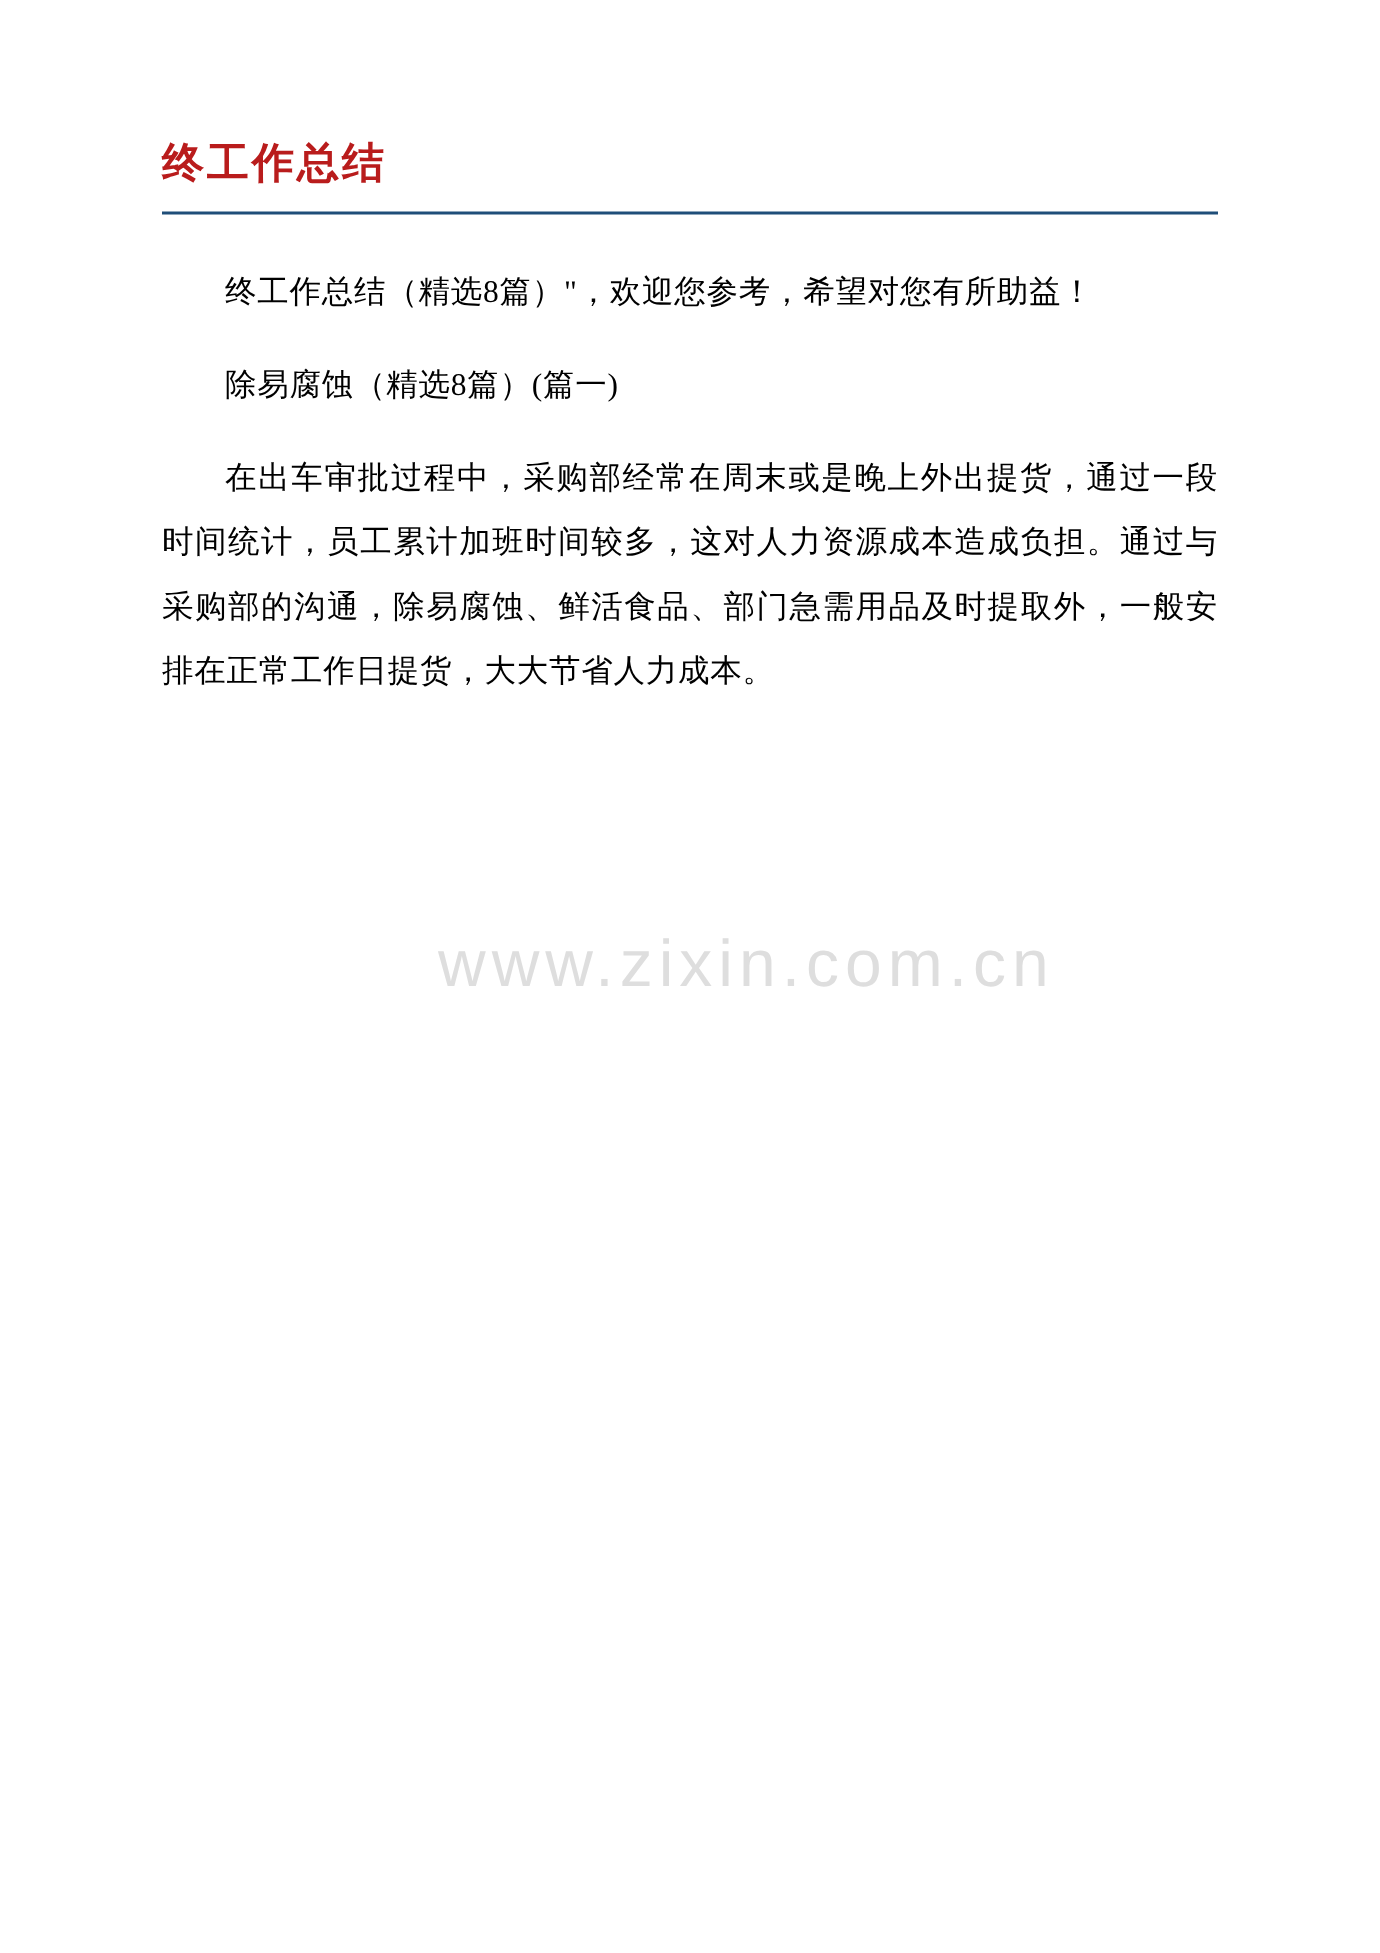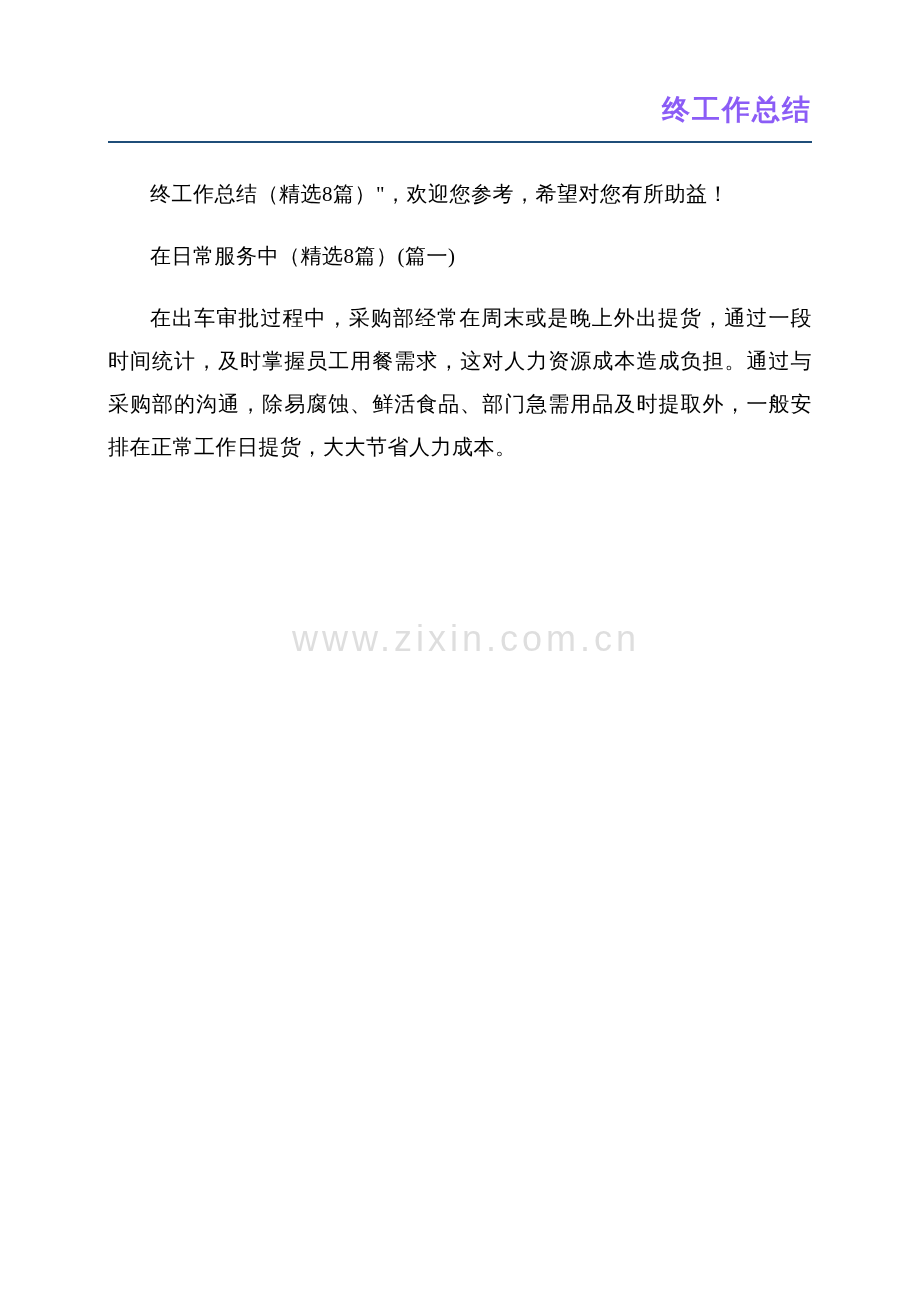--- a/index.html
+++ b/index.html
@@ -14,25 +14,25 @@
     margin: 0 auto;
     background: #ffffff;
     box-sizing: border-box;
     padding: 90px 108px 60px 108px;
     font-family: "Liberation Serif", "DejaVu Serif", serif;
     color: #000000;
     overflow: hidden;
   }
   .doc-title {
     margin: 0 0 12px 0;
-    text-align: right;
+    text-align: left;
     font-size: 28px;
     font-weight: 600;
     letter-spacing: 2px;
-    color: #8b5cf6;
+    color: #b91c1c;
     line-height: 1.4;
   }
   .title-rule {
     border: none;
     border-top: 2px solid #1f4e79;
     margin: 0 0 30px 0;
     height: 0;
   }
   .para {
     margin: 0 0 19px 0;
@@ -40,21 +40,21 @@
     line-height: 43px;
     text-indent: 2em;
     text-align: justify;
     letter-spacing: 0.5px;
   }
   .watermark {
     position: absolute;
     top: 618px;
     left: 292px;
     font-family: "Liberation Sans", "DejaVu Sans", sans-serif;
-    font-size: 36px;
+    font-size: 44px;
     letter-spacing: 4px;
     color: #9a9a9a;
     opacity: 0.32;
     pointer-events: none;
     user-select: none;
     white-space: nowrap;
     z-index: 0;
   }
   .content {
     position: relative;
@@ -69,23 +69,23 @@
   <div class="watermark">www.zixin.com.cn</div>
 
   <div class="content">
 
     <h1 class="doc-title">终工作总结</h1>
 
     <hr class="title-rule">
 
     <p class="para">终工作总结（精选8篇）"，欢迎您参考，希望对您有所助益！</p>
 
-    <p class="para">在日常服务中（精选8篇）(篇一)</p>
+    <p class="para">除易腐蚀（精选8篇）(篇一)</p>
 
 
 
 
 
-    <p class="para">在出车审批过程中，采购部经常在周末或是晚上外出提货，通过一段时间统计，及时掌握员工用餐需求，这对人力资源成本造成负担。通过与采购部的沟通，除易腐蚀、鲜活食品、部门急需用品及时提取外，一般安排在正常工作日提货，大大节省人力成本。</p>
+    <p class="para">在出车审批过程中，采购部经常在周末或是晚上外出提货，通过一段时间统计，员工累计加班时间较多，这对人力资源成本造成负担。通过与采购部的沟通，除易腐蚀、鲜活食品、部门急需用品及时提取外，一般安排在正常工作日提货，大大节省人力成本。</p>
 
 
   </div>
 </div>
 
 </body></html>

